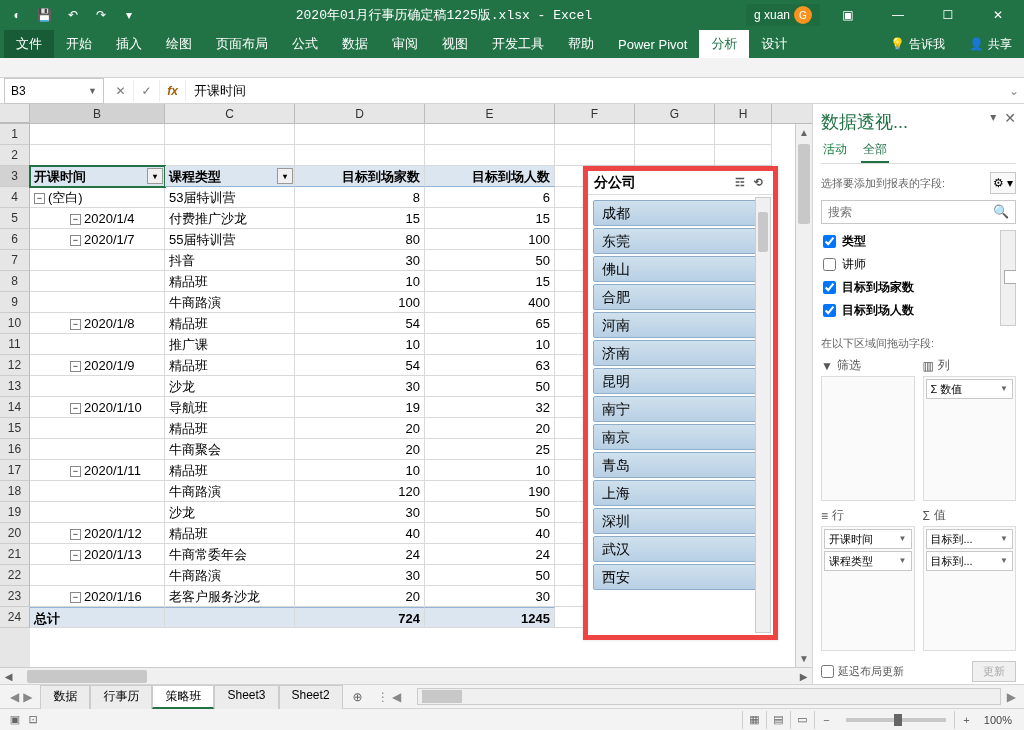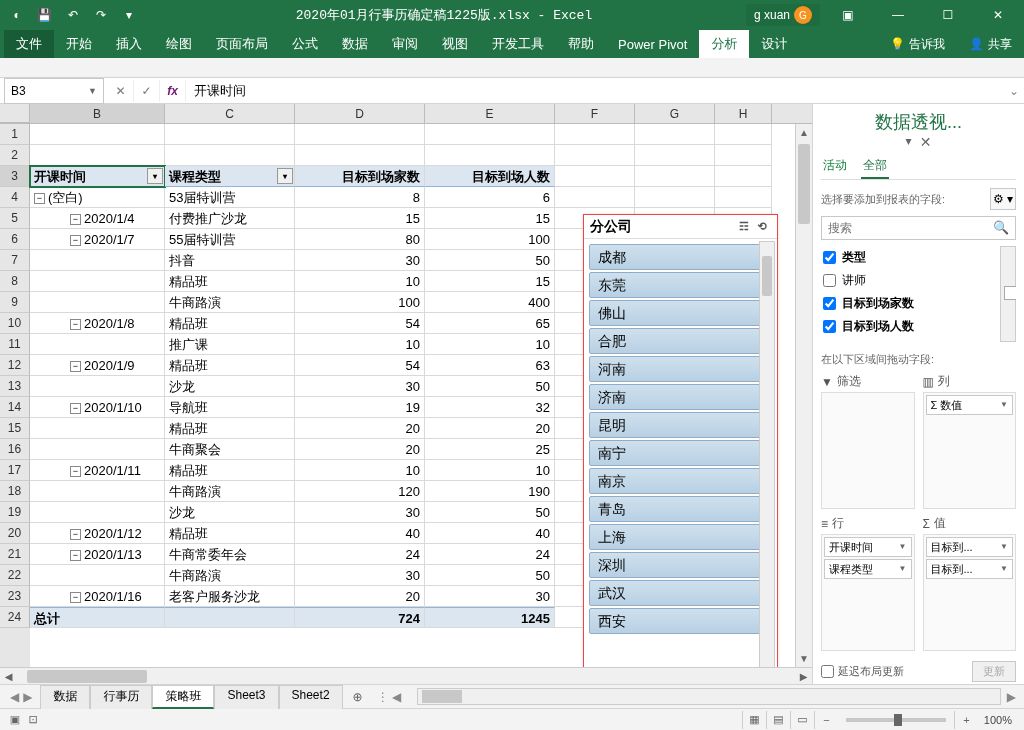--- a/index.html
+++ b/index.html
@@ -25,21 +25,21 @@
 
 
 .ribbon-content { height: 20px; background: #f3f3f3; border-bottom: 1px solid #d4d4d4; }
 
 
 .formula-row { height: 26px; display: flex; align-items: center; background: #fff; border-bottom: 1px solid #d4d4d4; }
 .namebox { width: 100px; height: 22px; border: 1px solid #c8c8c8; margin: 0 4px; display: flex; align-items: center; padding: 12px 6px; justify-content: space-between;}
 .namebox .dd { color:#666; font-size:9px;}
 .fb-buttons { display: flex; gap: 0; }
 .fb-btn { width: 26px; height: 22px; display: flex; align-items: center; justify-content: center; color: #777; border-right:1px solid #eee;}
-.fx { font-style: italic; font-weight: bold; color:#701a75;}
+.fx { font-style: italic; font-weight: bold; color:#a16207;}
 .formula-input { flex: 1; padding: 0 8px; font-size: 13px; }
 .fb-expand { width:20px; text-align:center; color:#888;}
 
 
 .main { display: flex; height: calc(730px - 30px - 28px - 20px - 26px - 24px - 22px); }
 
 
 .grid-pane { flex: 1; display: flex; flex-direction: column; position: relative; overflow:hidden;}
 .col-headers { display: flex; height: 20px; background: #e6e6e6; border-bottom: 1px solid #bbb; }
 .corner { width: 30px; background: #e6e6e6; border-right: 1px solid #bbb; border-bottom: 1px solid #bbb;}
@@ -54,21 +54,21 @@
 .cell { border-right: 1px solid #d9d9d9; border-bottom: 1px solid #d9d9d9; padding: 0 4px; line-height: 21px; font-size: 13px; overflow: hidden; white-space: nowrap; }
 .cell.header { background: #dce6f1; font-weight: bold; border-bottom: 1px solid #95b3d7; }
 .cell.total { background: #dce6f1; font-weight: bold; border-top: 1px solid #95b3d7;}
 .cell.num { text-align: right; }
 .cell.dropdown-cell { position: relative; }
 .dropdown-btn { position: absolute; right: 1px; top: 2px; width: 16px; height: 16px; border: 1px solid #999; background: #f0f0f0; font-size: 8px; display:flex; align-items:center; justify-content:center;}
 .expand-btn { display:inline-block; width:11px; height:11px; border:1px solid #888; font-size:9px; line-height:9px; text-align:center; margin-right:3px; vertical-align:1px;}
 .active-cell { outline: 2px solid #217346; outline-offset: -1px; }
 
 
-.slicer { position: absolute; left: 553px; top: 42px; width: 195px; height: 474px; background: #fff; border: 1px solid #ef4444; box-shadow: 0 0 3px rgba(0,0,0,0.15); margin-top: 48px;}
+.slicer { position: absolute; left: 553px; top: 42px; width: 195px; height: 474px; background: #fff; border: 5px solid #ef4444; box-shadow: 0 0 3px rgba(0,0,0,0.15);}
 .slicer-header { height: 24px; display: flex; align-items: center; padding: 0 6px; font-weight: bold; font-size: 14px; border-bottom: 1px solid #ddd;}
 .slicer-header .title { flex: 1; }
 .slicer-icon { width: 18px; height: 18px; display:flex; align-items:center; justify-content:center; color:#555; font-size:11px; border:1px solid transparent;}
 .slicer-body { padding: 3px; overflow: hidden; }
 .slicer-item { height: 26px; margin: 2px; border-radius: 2px; background: linear-gradient(#cfe0ed,#b8d0e4); border: 1px solid #8fadc9; padding: 0 8px; line-height: 24px; font-size: 14px; cursor:pointer;}
 .slicer-scroll { position:absolute; right:2px; top:26px; bottom:2px; width:16px; background:#f0f0f0; border:1px solid #ccc;}
 .slicer-thumb { position:absolute; left:2px; right:2px; top:14px; height:40px; background:#c8c8c8; border-radius:2px;}
 
 
 .h-scroll { height:17px; background:#f0f0f0; border-top:1px solid #ccc; display:flex; align-items:center;}
@@ -76,21 +76,21 @@
 .h-scroll .track { flex:1; position:relative; height:17px;}
 .h-thumb { position:absolute; left:10px; width:120px; top:2px; bottom:2px; background:#c8c8c8; border-radius:2px;}
 
 
 .v-scroll { width:17px; background:#f0f0f0; border-left:1px solid #ccc; position:relative;}
 .v-scroll .arrow { height:17px; text-align:center; color:#666; font-size:10px; line-height:17px;}
 .v-thumb { position:absolute; left:2px; right:2px; top:20px; height:80px; background:#c8c8c8; border-radius:2px;}
 
 
 .field-pane { width: 212px; border-left: 1px solid #d4d4d4; background: #fff; display:flex; flex-direction:column; padding: 6px 8px 2px 8px;}
-.fp-title-row { display:flex; align-items:center; justify-content:space-between;flex-direction:column;}
+.fp-title-row { display:flex; align-items:flex-start; justify-content:space-between;}
 .fp-title { font-size: 18px; color: #217346; font-weight:normal;}
 .fp-close { font-size:14px; color:#666;}
 .fp-tabs { display:flex; gap:12px; margin-top:4px; font-size:12px; border-bottom:1px solid #ddd;}
 .fp-tab { padding: 3px 2px; color:#15803d; cursor:pointer;}
 .fp-tab.active { color:#217346; border-bottom:2px solid #217346;}
 .fp-hint-row { display:flex; align-items:center; margin-top:8px; gap:6px;}
 .fp-hint { font-size:11px; color:#666; flex:1;}
 .gear-btn { width:26px; height:22px; border:1px solid #c8c8c8; background:#f8f8f8; display:flex; align-items:center; justify-content:center; font-size:12px;}
 .search-wrap { margin-top:6px; position:relative;text-decoration:underline;}
 .search-input { width:100%; height:24px; border:1px solid #c8c8c8; padding:0 24px 0 6px; font-size:12px;}

